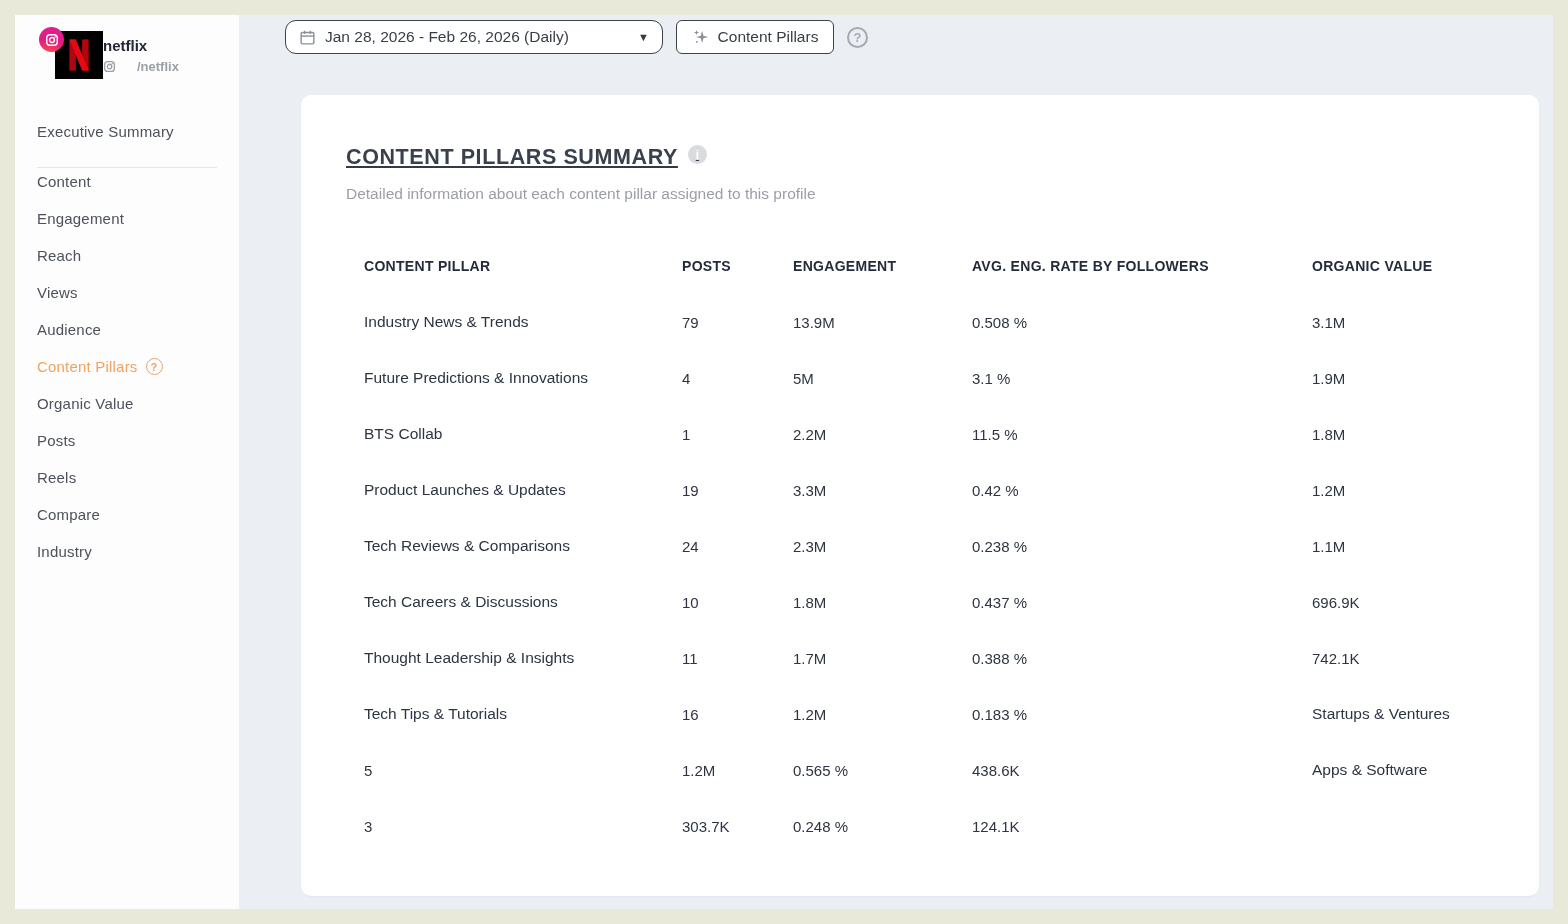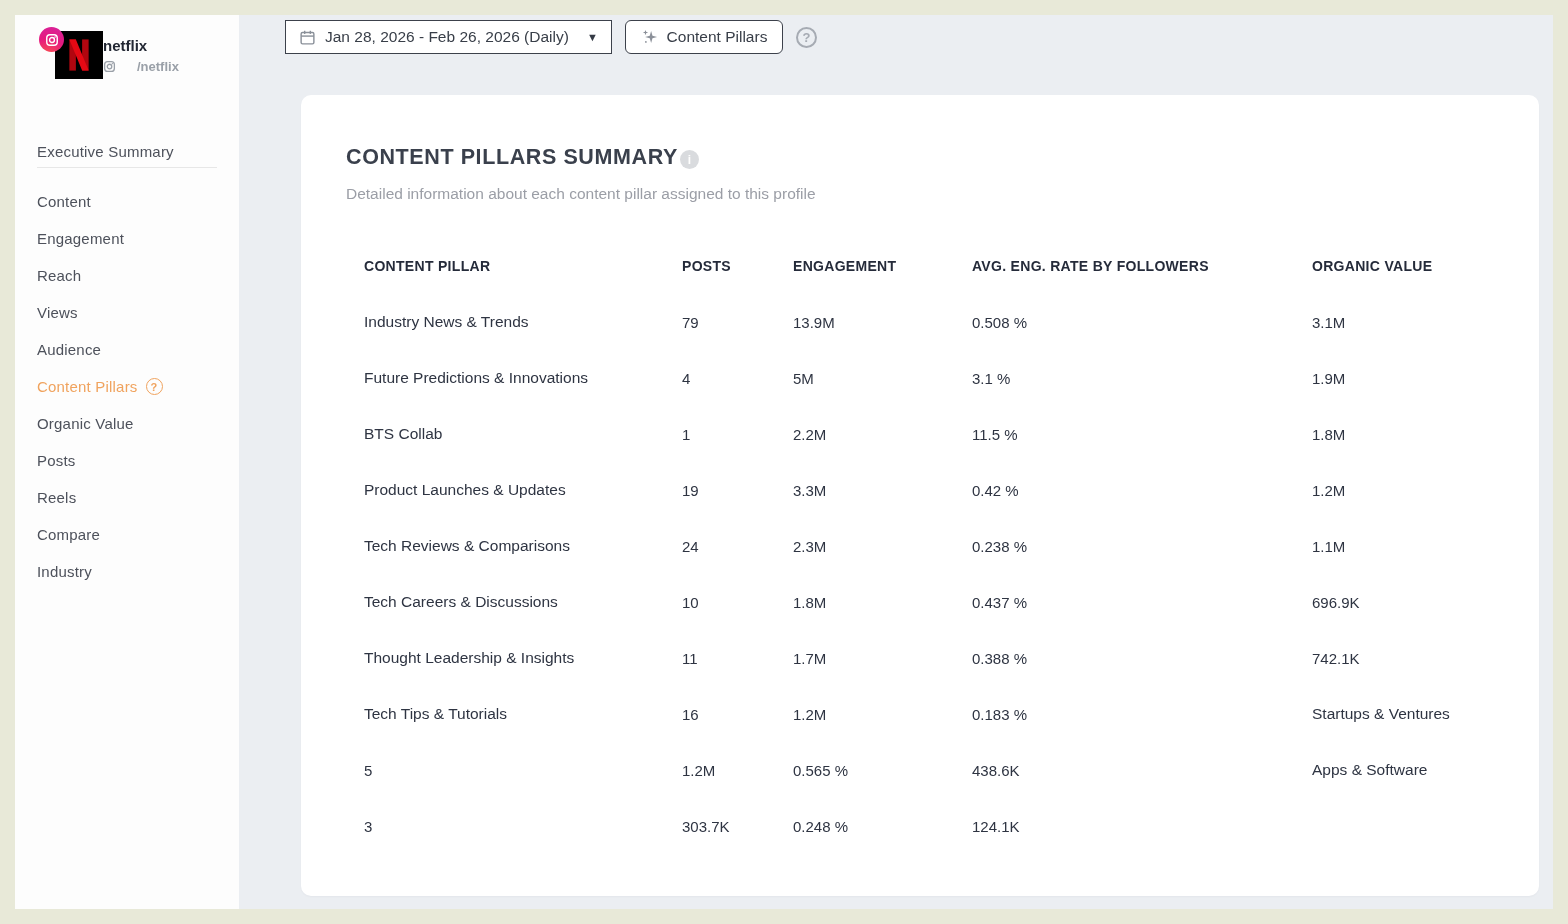--- a/index.html
+++ b/index.html
@@ -28,57 +28,57 @@
   .ig-badge {
     position:absolute; left:2px; top:-2px; width:25px; height:25px; border-radius:50%;
     background:radial-gradient(circle at 35% 120%, #fd5949 0%, #e6197f 55%, #d6249f 100%);
     display:flex; align-items:center; justify-content:center; z-index:2;
   }
   .profile-meta { position:absolute; left:66px; top:8px; }
   .profile-name { font-size:15px; font-weight:700; color:#222733; }
   .profile-handle { margin-top:5px; display:flex; align-items:center; gap:21px; color:#9aa0a8; font-size:13px; font-weight:700; }
   .nav { margin-top:30px; }
   .nav-item {
-    height:37px; display:flex; align-items:flex-end; gap:8px;
+    height:37px; display:flex; align-items:flex-start; gap:8px;
     font-size:15px; color:#4d515b; cursor:pointer; letter-spacing:0.2px;
   }
   .nav-item.active { color:#f0a35e; }
   .nav-divider { border:none; border-top:1px solid #e7e7e7; margin:7px 0 5px 0; }
   .help-badge {
     width:17px; height:17px; border-radius:50%; border:1.6px solid #f0a35e;
     color:#f0a35e; font-size:11px; font-weight:700;
     display:flex; align-items:center; justify-content:center; flex:0 0 auto;
   }
 
   
   .main { flex:1; position:relative; }
   .topbar { height:80px; display:flex; align-items:flex-start; padding:5px 0 0 46px; gap:13px; }
   .btn {
     background:#fff; border:1.6px solid #3c414b; height:34px;
     display:flex; align-items:center; cursor:pointer; color:#3c414b;
   }
-  .date-btn { width:327px; border-radius:0; padding:0 13px; gap:9px; }
+  .date-btn { width:378px; border-radius:11px; padding:0 13px; gap:9px; }
   .date-label { font-size:15.5px; font-weight:500; color:#383e48; white-space:nowrap; }
   .caret { margin-left:auto; font-size:11px; color:#343a45; line-height:1; }
   .pillars-btn { width:158px; border-radius:6px; justify-content:center; gap:8px; }
   .pillars-label { font-size:15.5px; color:#383e48; }
   .help-circle {
     width:21px; height:21px; border-radius:50%; border:2px solid #a6abb3;
     color:#a6abb3; font-size:13px; font-weight:700;
     display:flex; align-items:center; justify-content:center;
     margin-top:7px; cursor:pointer; background:transparent;
   }
 
   
   .card {
     margin:0 14px 0 62px; width:1238px; height:801px;
     background:#fff; border-radius:10px; padding:50px 45px 0 45px;
     box-shadow:0 1px 2px rgba(40,50,70,0.04);
   }
-  .card-title-row { display:flex; align-items:flex-end; gap:2px; }
+  .card-title-row { display:flex; align-items:flex-start; gap:10px;text-decoration:underline; }
   .card-title {
     font-size:21.5px; font-weight:600; letter-spacing:0.6px; color:#3a404c; line-height:24px;
   }
   .info-icon {
     width:19px; height:19px; border-radius:50%; background:#d9dbde; color:#fff;
     font-size:12px; font-weight:700; font-style:normal;
     display:flex; align-items:center; justify-content:center; cursor:pointer;
   }
   .card-subtitle { margin-top:14px; font-size:15.5px; color:#9b9ea6; line-height:22px; }
 

